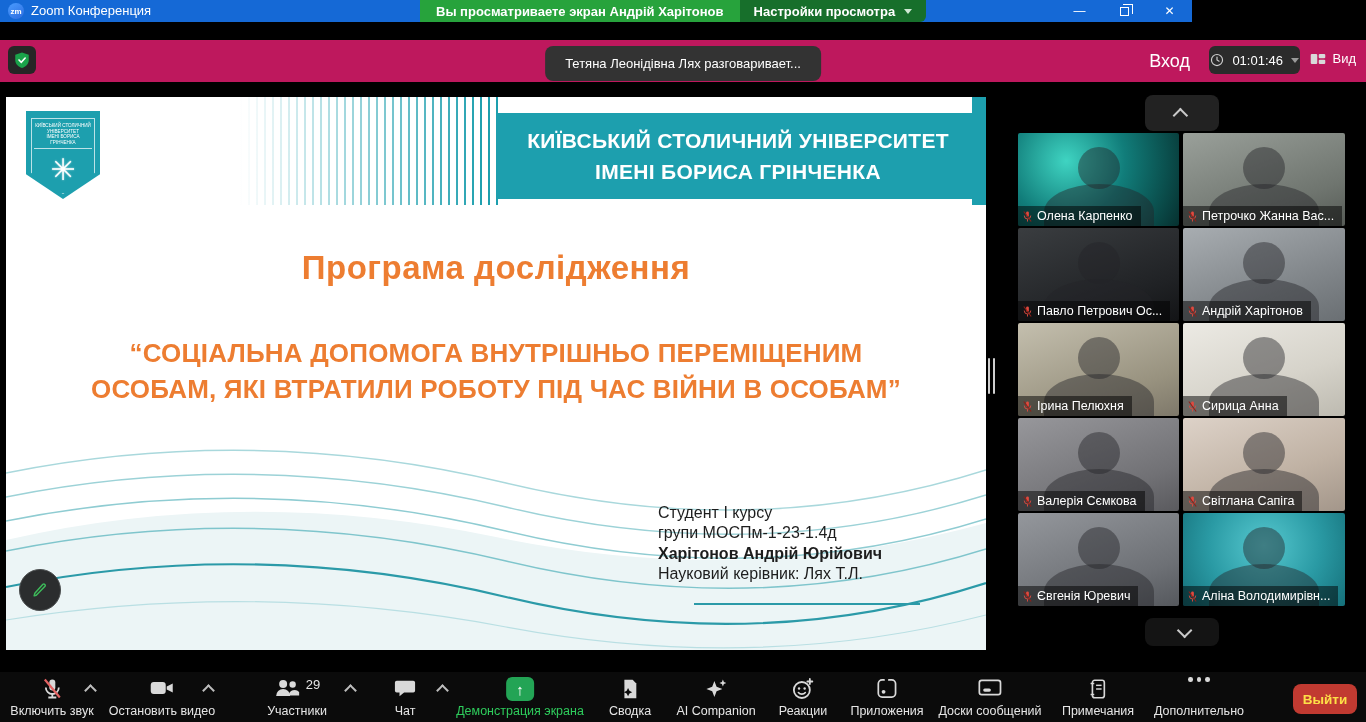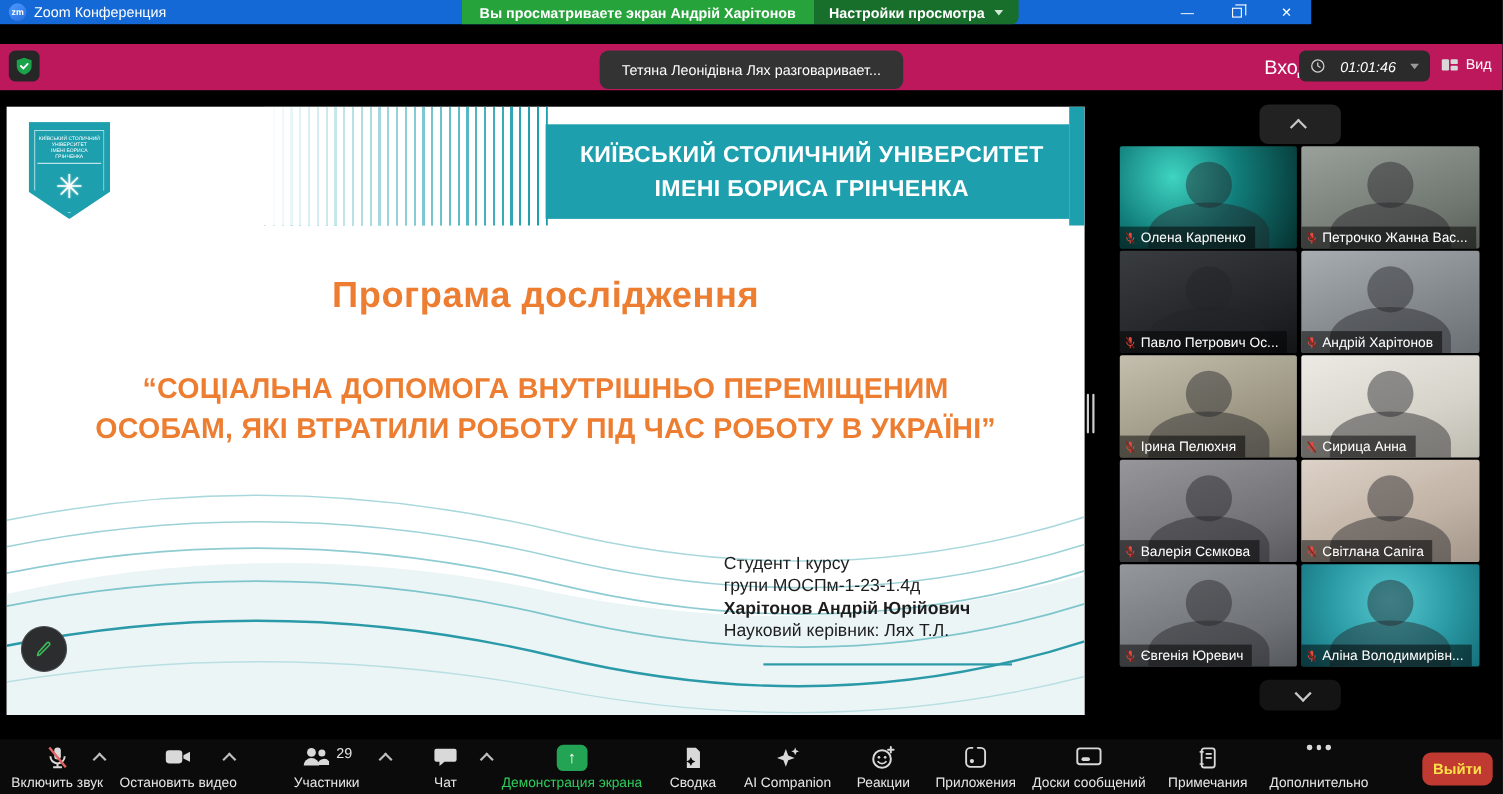--- a/index.html
+++ b/index.html
@@ -28,21 +28,21 @@
                            border:1px solid #fff; border-bottom:none; border-left:none; }
 
   
   .topbar { position:absolute; left:0; top:40px; width:1366px; height:42px; background:#be185d; }
   .shield-btn { position:absolute; left:8px; top:6px; width:28px; height:28px; border-radius:6px;
                 background:#262626; display:flex; align-items:center; justify-content:center; cursor:pointer; }
   .toast { position:absolute; left:683px; top:6px; transform:translateX(-50%); background:#333333;
            border-radius:8px; color:#fff; font-size:13px; padding:10px 20px; white-space:nowrap; }
   .login-btn { position:absolute; right:176px; top:11px; color:#fff; font-size:18px; cursor:pointer; }
   .timer-pill { position:absolute; right:66px; top:6px; height:28px; background:#2b2b2b; border-radius:6px;
-                display:flex; align-items:center; gap:13px; padding:0 10px; color:#fff; font-size:13px; cursor:pointer;font-style:italic; }
+                display:flex; align-items:center; gap:8px; padding:0 1px; color:#fff; font-size:13px; cursor:pointer; }
   .view-btn { position:absolute; right:10px; top:11px; display:flex; align-items:center; gap:6px;
               color:#fff; font-size:13px; cursor:pointer; }
 
   
   .slide { position:absolute; left:6px; top:97px; width:980px; height:553px; background:#fff; overflow:hidden; }
   .logo-shield { position:absolute; left:20px; top:14px; width:74px; height:88px; background:#1d9fae;
                  clip-path:polygon(0 0,100% 0,100% 72%,50% 100%,0 72%);
                  display:flex; flex-direction:column; align-items:center; padding-top:7px; }
   .logo-shield .inner { width:64px; height:76px; border:1px solid rgba(255,255,255,.7);
                  clip-path:polygon(0 0,100% 0,100% 72%,50% 100%,0 72%);
@@ -190,21 +190,21 @@
         <div class="logo-flower">✳</div>
       </div>
     </div>
     <div class="stripes"></div>
     <div class="teal-sliver"></div>
     <div class="uni-banner">КИЇВСЬКИЙ СТОЛИЧНИЙ УНІВЕРСИТЕТ
 ІМЕНІ БОРИСА ГРІНЧЕНКА</div>
 
     <div class="slide-title">Програма дослідження</div>
     <div class="slide-subtitle">“СОЦІАЛЬНА ДОПОМОГА ВНУТРІШНЬО ПЕРЕМІЩЕНИМ
-ОСОБАМ, ЯКІ ВТРАТИЛИ РОБОТУ ПІД ЧАС РОБОТУ В УКРАЇНІ”</div>
+ОСОБАМ, ЯКІ ВТРАТИЛИ РОБОТУ ПІД ЧАС ВІЙНИ В ОСОБАМ”</div>
 
     <div class="student-block">
       <div>Студент І курсу</div>
       <div>групи МОСПм-1-23-1.4д</div>
       <div class="bold">Харітонов  Андрій Юрійович</div>
       <div>Науковий керівник: Лях Т.Л.</div>
     </div>
     <div class="underline-bar"></div>
 
     <div class="pencil-btn">

